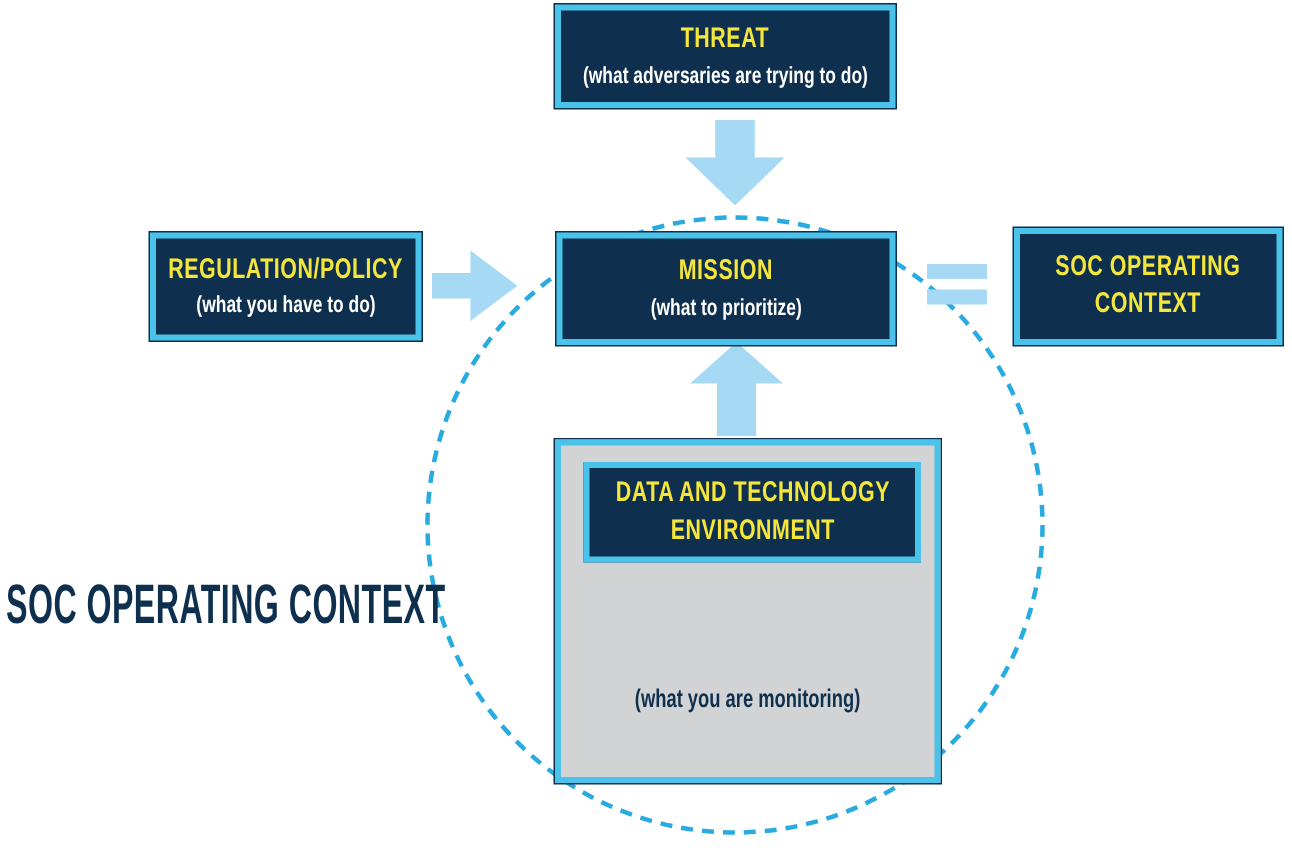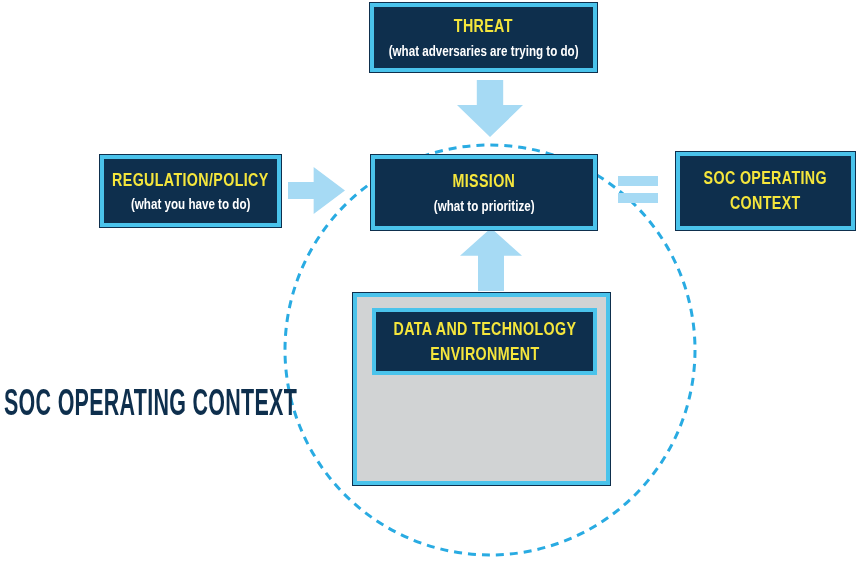--- a/index.html
+++ b/index.html
@@ -58,21 +58,21 @@
   .label-left{left:4px;top:379px;font-size:37px;text-align:left;}
   .label-left .ctext{transform:scaleX(0.58);transform-origin:left center;letter-spacing:0.5px;}
 
   
   .box-threat{left:370px;top:3px;width:227px;height:69px;}
   .box-regulation{left:100px;top:155px;width:181px;height:72px;}
   .box-mission{left:371px;top:155px;width:226px;height:75px;}
   .box-soc{left:676px;top:152px;width:179px;height:78px;}
   .box-data{left:15px;top:11px;width:225px;height:67px;}
   .box-users{left:15px;top:86px;width:225px;height:70px;}
-  .gray-panel{left:353px;top:293px;width:257px;height:192px;}
+  .gray-panel{left:370px;top:293px;width:257px;height:229px;}
 </style>
 </head>
 <body>
 
 <div id="stage">
 
   <svg class="circle-svg" width="861" height="577" viewBox="0 0 861 577" aria-hidden="true">
     <circle cx="490" cy="350" r="205" fill="none" stroke="#29abe2" stroke-width="3" stroke-dasharray="8 6"></circle>
   </svg>
 
@@ -102,20 +102,23 @@
   <div class="box box-mission">
     <span class="ctext box-title">MISSION</span>
     <span class="ctext box-sub">(what to prioritize)</span>
   </div>
 
   <div class="gray-panel">
     <div class="box box-data">
       <span class="ctext box-title">DATA AND TECHNOLOGY
 ENVIRONMENT</span>
     </div>
+    <div class="caption caption-monitoring">
+      <span class="ctext">(what you are monitoring)</span>
+    </div>
   </div>
 
 
   <div class="caption label-left">
     <span class="ctext">SOC OPERATING CONTEXT</span>
   </div>
 
 </div>
 
 </body></html>

